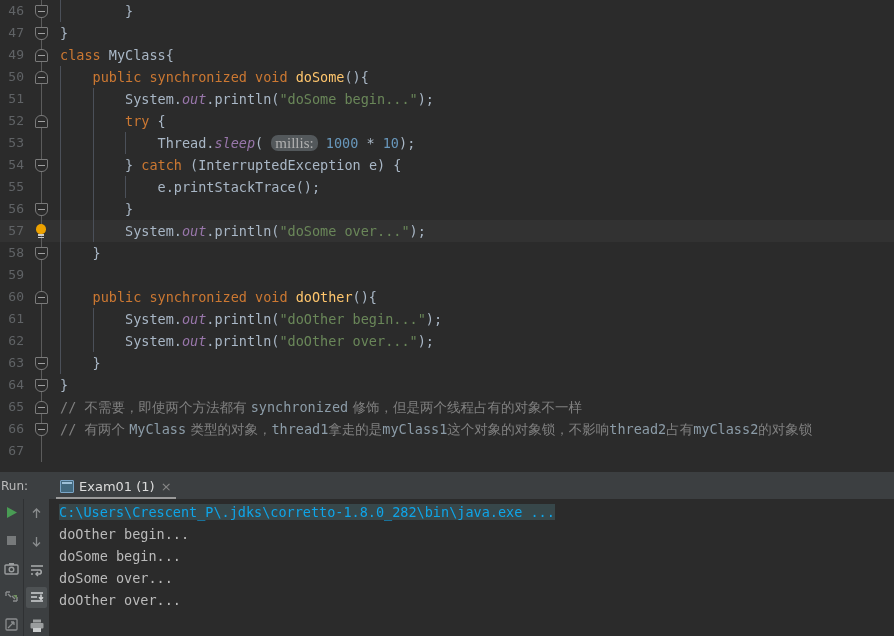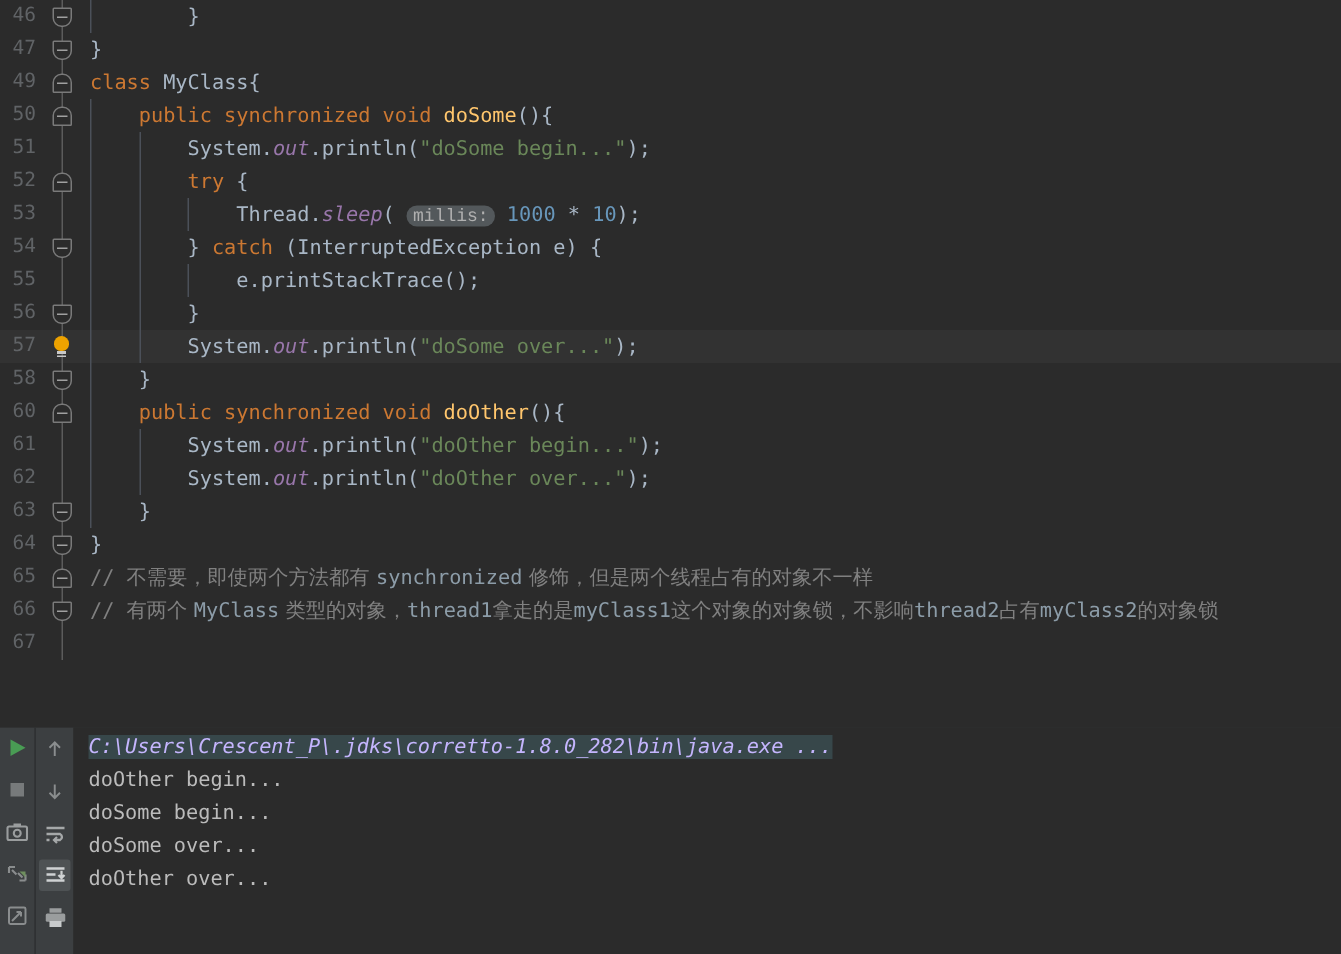--- a/index.html
+++ b/index.html
@@ -139,22 +139,22 @@
   .cmt   { color: #808080; }
   .cmt-hl{ color: #8c9ca8; }
   .punct { color: #a9b7c6; }
   .brc   { color: #a9b7c6; }
 
   .hint {
     background: #53585b;
     color: #b0b0b0;
     border-radius: 7px;
     padding: 0px 4px;
-    font-size: 12px;
-    font-family: Liberation Mono, monospace;
+    font-size: 15px;
+    font-family: Liberation Serif, serif;
   }
 
   .cn { font-family: "DejaVu Sans", sans-serif; text-align: center; }
 
   
   #runwindow {
     flex: 1;
     display: flex;
     flex-direction: column;
     background: #3c3f41;
@@ -261,22 +261,21 @@
     overflow: hidden;
   }
   .cline {
     font-family: "DejaVu Sans Mono", monospace;
     font-size: 13.5px;
     line-height: 22px;
     color: #bbbbbb;
     white-space: pre;
   }
   .cline.cmdline {
-    color: #c4b5fd;
-    font-style: italic;
+    color: #0ea5e9;
   }
   .cline.cmdline span.bg {
     background: #37474a;
   }
 </style>
 </head>
 <body>
 
 <div id="app">
 
@@ -286,32 +285,41 @@
       <div class="code-line"><div class="lineno">49</div><div class="gutter"><div class="fold-rail"></div><div class="fold-marker top"></div></div><div class="codetext"><span class="kw">class </span><span class="cls">MyClass</span><span class="brc">{</span></div></div>
       <div class="code-line"><div class="lineno">50</div><div class="gutter"><div class="fold-rail"></div><div class="fold-marker top"></div></div><div class="codetext"><span class="indent" style="left: 2px;"></span><span class="kw">    public synchronized void </span><span class="mth">doSome</span><span class="brc">(){</span></div></div>
       <div class="code-line"><div class="lineno">51</div><div class="gutter"><div class="fold-rail"></div></div><div class="codetext"><span class="indent" style="left: 2px;"></span><span class="indent" style="left: 34.6px;"></span><span class="punct">        System.</span><span class="fld">out</span><span class="punct">.println(</span><span class="str">"doSome begin..."</span><span class="punct">);</span></div></div>
       <div class="code-line"><div class="lineno">52</div><div class="gutter"><div class="fold-rail"></div><div class="fold-marker top"></div></div><div class="codetext"><span class="indent" style="left: 2px;"></span><span class="indent" style="left: 34.6px;"></span><span class="punct">        </span><span class="kw">try</span><span class="brc"> {</span></div></div>
       <div class="code-line"><div class="lineno">53</div><div class="gutter"><div class="fold-rail"></div></div><div class="codetext"><span class="indent" style="left: 2px;"></span><span class="indent" style="left: 34.6px;"></span><span class="indent" style="left: 67.2px;"></span><span class="punct">            Thread.</span><span class="fld">sleep</span><span class="punct">( </span><span class="hint">millis:</span><span class="punct"> </span><span class="num">1000</span><span class="punct"> * </span><span class="num">10</span><span class="punct">);</span></div></div>
       <div class="code-line"><div class="lineno">54</div><div class="gutter"><div class="fold-rail"></div><div class="fold-marker bottom"></div></div><div class="codetext"><span class="indent" style="left: 2px;"></span><span class="indent" style="left: 34.6px;"></span><span class="brc">        } </span><span class="kw">catch</span><span class="punct"> (</span><span class="cls">InterruptedException</span><span class="punct"> e) {</span></div></div>
       <div class="code-line"><div class="lineno">55</div><div class="gutter"><div class="fold-rail"></div></div><div class="codetext"><span class="indent" style="left: 2px;"></span><span class="indent" style="left: 34.6px;"></span><span class="indent" style="left: 67.2px;"></span><span class="punct">            e.printStackTrace</span><span class="punct">();</span></div></div>
       <div class="code-line"><div class="lineno">56</div><div class="gutter"><div class="fold-rail"></div><div class="fold-marker bottom"></div></div><div class="codetext"><span class="indent" style="left: 2px;"></span><span class="indent" style="left: 34.6px;"></span><span class="brc">        }</span></div></div>
       <div class="code-line highlight"><div class="lineno">57</div><div class="gutter"><div class="fold-rail"></div><div class="bulb"><div class="glass"></div><div class="base1"></div><div class="base2"></div></div></div><div class="codetext"><span class="indent" style="left: 2px;"></span><span class="indent" style="left: 34.6px;"></span><span class="punct">        System.</span><span class="fld">out</span><span class="punct">.println(</span><span class="str">"doSome over..."</span><span class="punct">);</span></div></div>
       <div class="code-line"><div class="lineno">58</div><div class="gutter"><div class="fold-rail"></div><div class="fold-marker bottom"></div></div><div class="codetext"><span class="indent" style="left: 2px;"></span><span class="brc">    }</span></div></div>
+      <div class="code-line"><div class="lineno">59</div><div class="gutter"><div class="fold-rail"></div></div><div class="codetext"><span class="indent" style="left: 2px;"></span></div></div>
       <div class="code-line"><div class="lineno">60</div><div class="gutter"><div class="fold-rail"></div><div class="fold-marker top"></div></div><div class="codetext"><span class="indent" style="left: 2px;"></span><span class="kw">    public synchronized void </span><span class="mth">doOther</span><span class="brc">(){</span></div></div>
       <div class="code-line"><div class="lineno">61</div><div class="gutter"><div class="fold-rail"></div></div><div class="codetext"><span class="indent" style="left: 2px;"></span><span class="indent" style="left: 34.6px;"></span><span class="punct">        System.</span><span class="fld">out</span><span class="punct">.println(</span><span class="str">"doOther begin..."</span><span class="punct">);</span></div></div>
       <div class="code-line"><div class="lineno">62</div><div class="gutter"><div class="fold-rail"></div></div><div class="codetext"><span class="indent" style="left: 2px;"></span><span class="indent" style="left: 34.6px;"></span><span class="punct">        System.</span><span class="fld">out</span><span class="punct">.println(</span><span class="str">"doOther over..."</span><span class="punct">);</span></div></div>
       <div class="code-line"><div class="lineno">63</div><div class="gutter"><div class="fold-rail"></div><div class="fold-marker bottom"></div></div><div class="codetext"><span class="indent" style="left: 2px;"></span><span class="brc">    }</span></div></div>
       <div class="code-line"><div class="lineno">64</div><div class="gutter"><div class="fold-rail"></div><div class="fold-marker bottom"></div></div><div class="codetext"><span class="brc">}</span></div></div>
       <div class="code-line"><div class="lineno">65</div><div class="gutter"><div class="fold-rail"></div><div class="fold-marker top"></div></div><div class="codetext"><span class="cmt">// </span><span class="cmt cn">不需要，即使两个方法都有 </span><span class="cmt-hl">synchronized</span><span class="cmt cn"> 修饰，但是两个线程占有的对象不一样</span></div></div>
       <div class="code-line"><div class="lineno">66</div><div class="gutter"><div class="fold-rail"></div><div class="fold-marker bottom"></div></div><div class="codetext"><span class="cmt">// </span><span class="cmt cn">有两个 </span><span class="cmt-hl">MyClass</span><span class="cmt cn"> 类型的对象，</span><span class="cmt-hl">thread1</span><span class="cmt cn">拿走的是</span><span class="cmt-hl">myClass1</span><span class="cmt cn">这个对象的对象锁，不影响</span><span class="cmt-hl">thread2</span><span class="cmt cn">占有</span><span class="cmt-hl">myClass2</span><span class="cmt cn">的对象锁</span></div></div>
       <div class="code-line"><div class="lineno">67</div><div class="gutter"><div class="fold-rail"></div></div><div class="codetext"></div></div>
     </div>
 
   <div id="runwindow">
 
+    <div class="run-header">
+      <div class="run-label">Run:</div>
+      <div class="run-tab">
+        <span class="tab-icon"></span>
+        <span class="tab-title">Exam01 (1)</span>
+        <span class="tab-close">×</span>
+      </div>
+    </div>
 
     <div class="run-body">
 
       <div class="run-toolbar">
         <div class="tbtn">
           <svg width="15" height="15" viewBox="0 0 15 15">
             <polygon points="3,2 13,7.5 3,13" fill="#499c54"></polygon>
           </svg>
         </div>
         <div class="tbtn">

